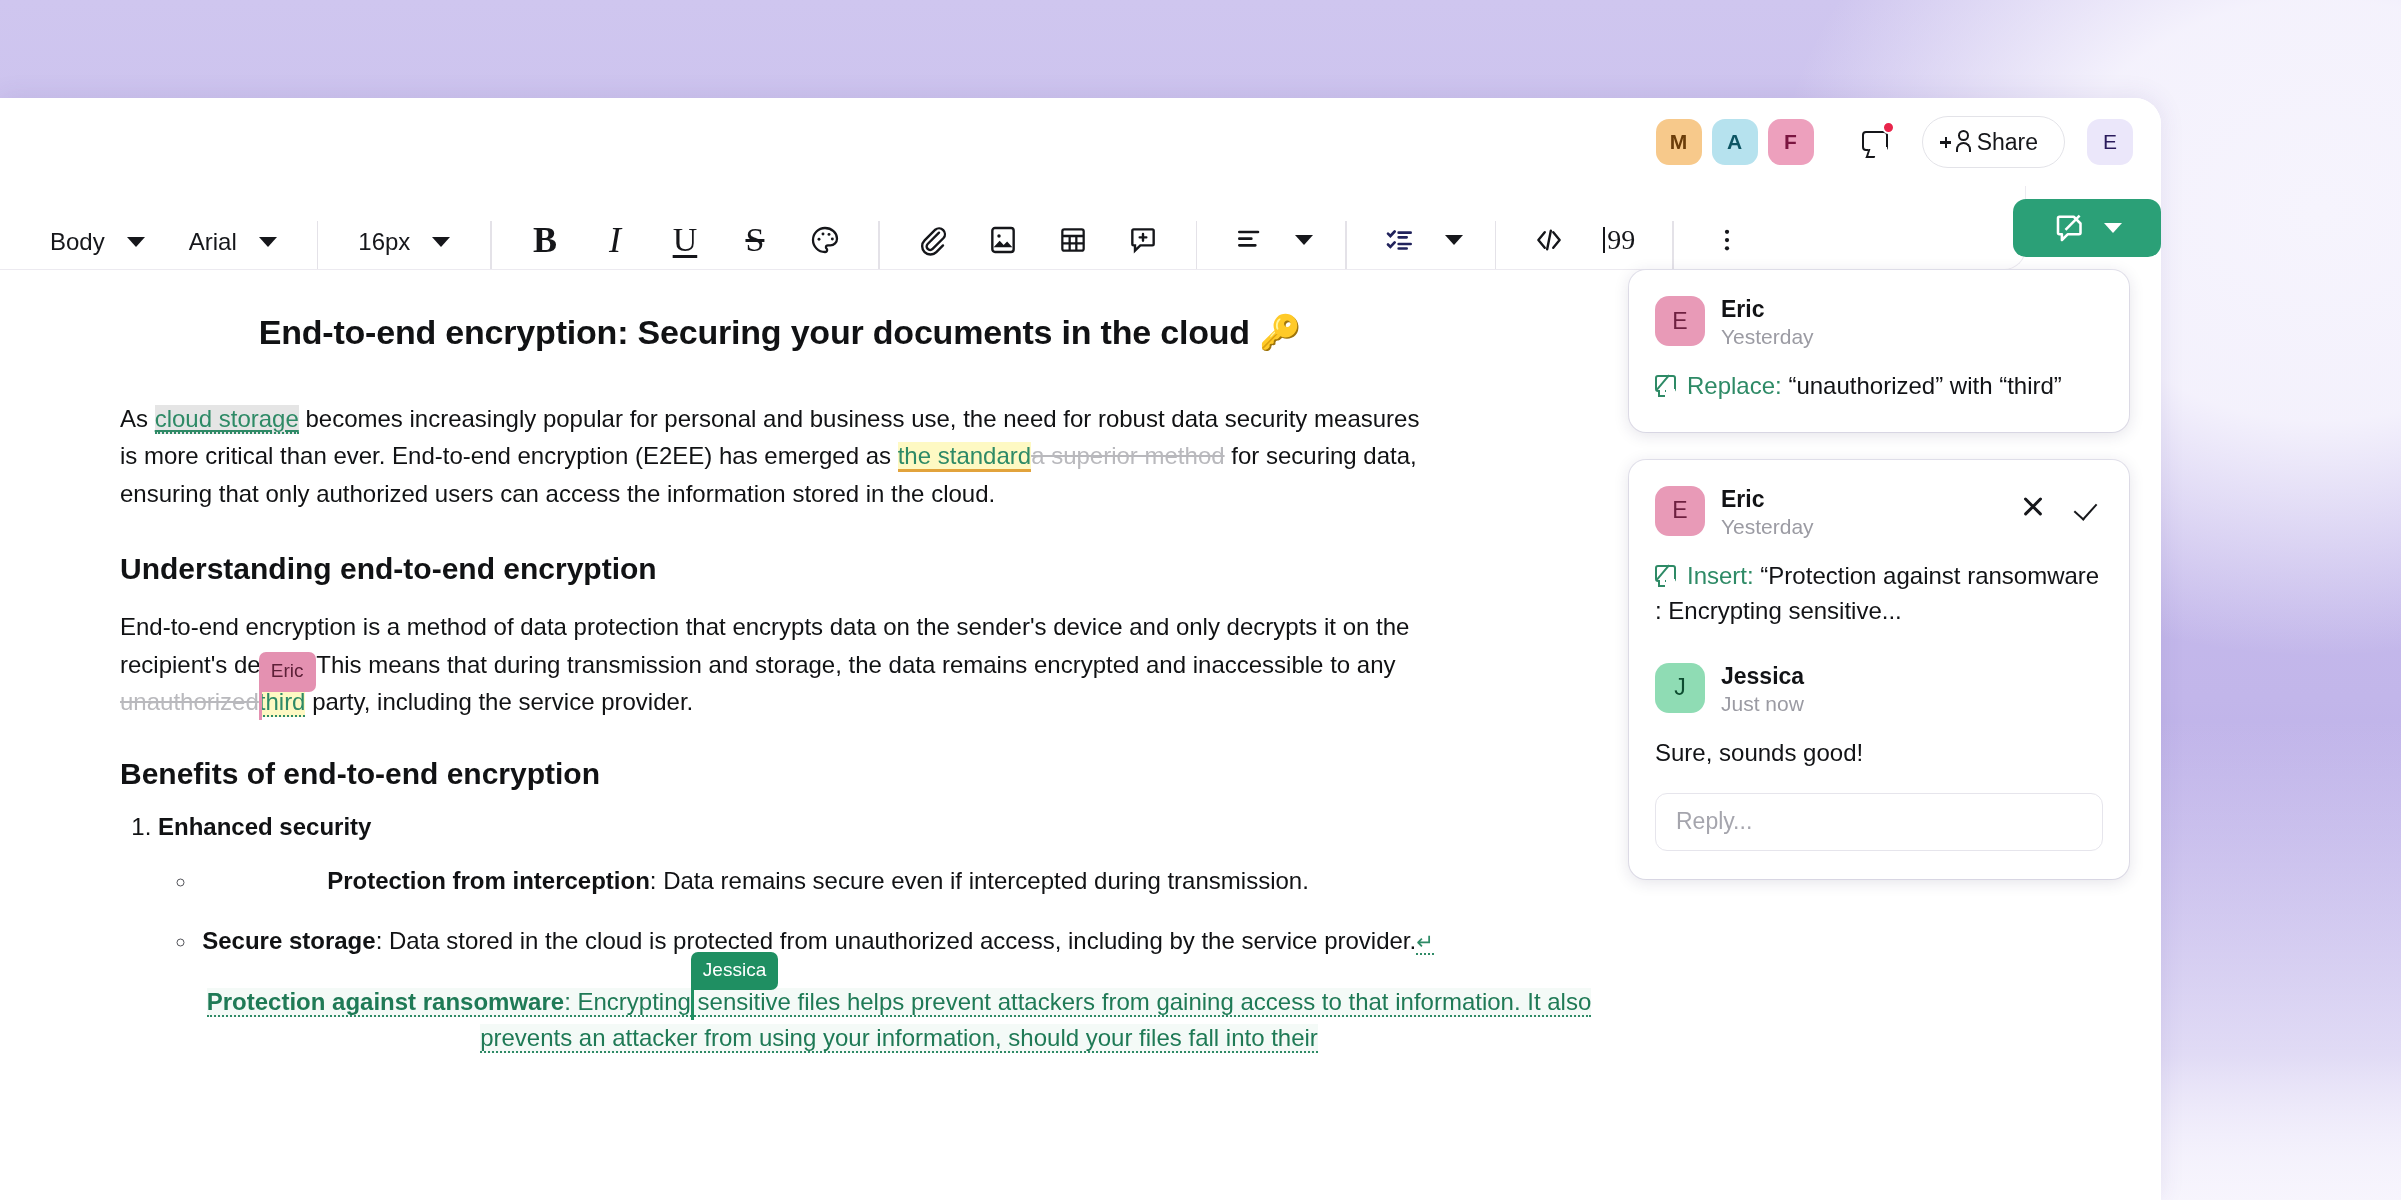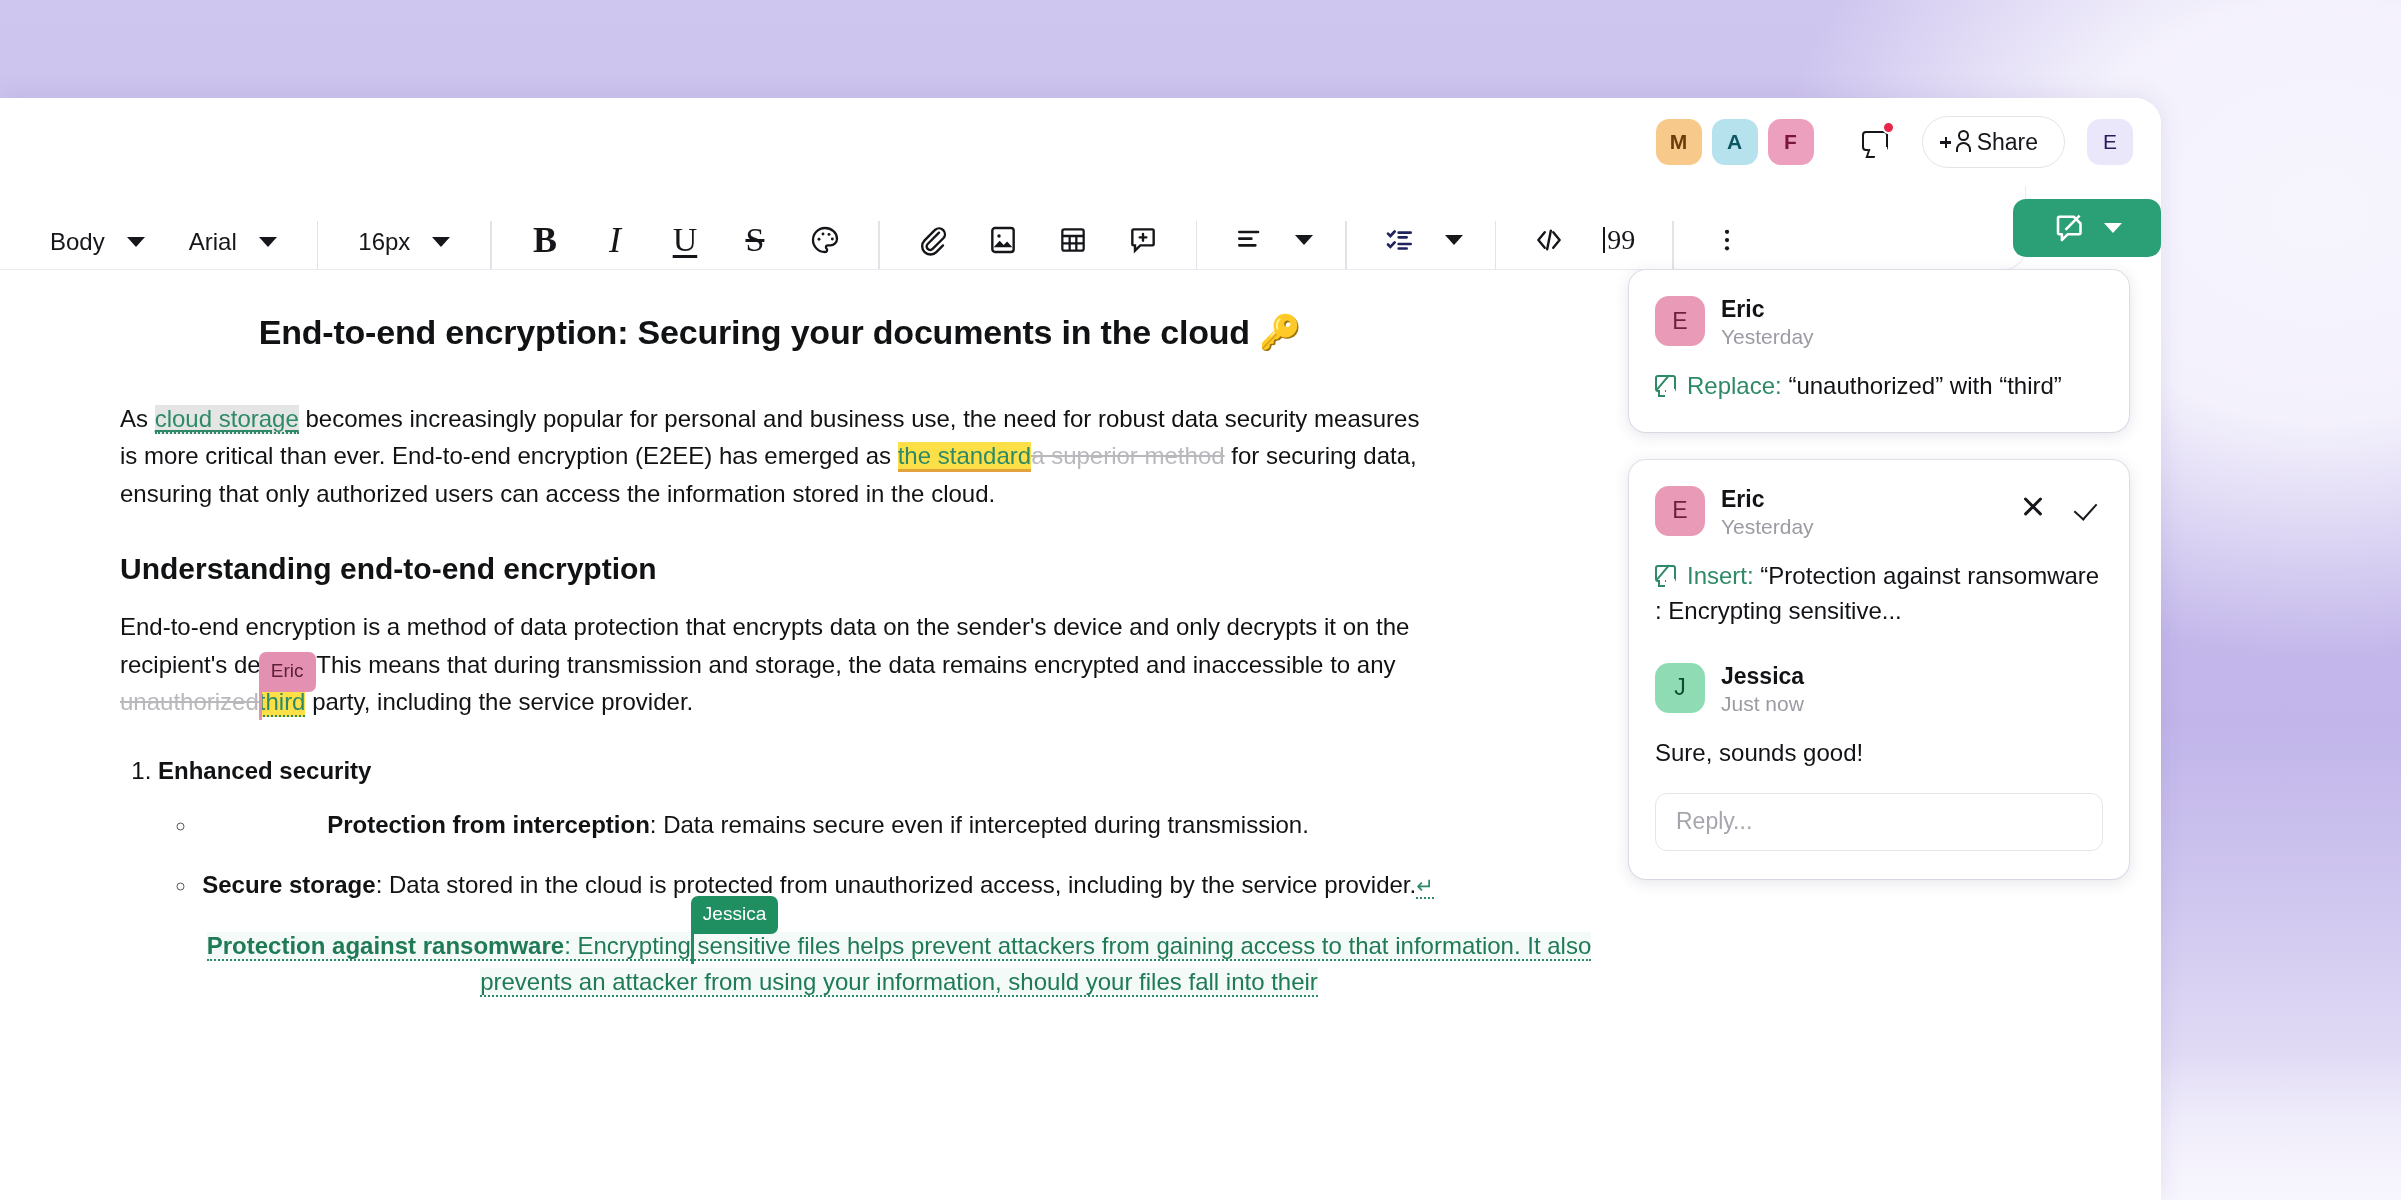--- a/index.html
+++ b/index.html
@@ -144,21 +144,21 @@
     width: 1320px; margin: 0 0 48px 0; letter-spacing: -0.2px;
   }
   .doc-h2 { font-size: 30px; font-weight: 700; margin: 0 0 22px 0; }
   .doc-p { font-size: 24px; line-height: 1.56; margin: 0 0 40px 0; width: 1300px; }
   .doc-p.tight { margin-bottom: 36px; }
 
   .link-sugg {
     color: #2e8a66; text-decoration: underline; text-underline-offset: 3px;
     background: #e5e5e5; border-bottom: 2px dotted #2e8a66;
   }
-  .ins { color:#2e8a66; border-bottom: 2px dotted #2e8a66; background:#fde047; }
+  .ins { color:#2e8a66; border-bottom: 2px dotted #2e8a66; background:#fef9c3; }
   .del { color:#b9b9bd; text-decoration: line-through; text-decoration-color:#b9b9bd; }
   .orange-mark { border-bottom: 3px solid #e2a33c; }
 
   
   .cursor-flag {
     position: relative; display:inline-block; width:0; vertical-align: baseline;
   }
   .caret-bar { position:absolute; width: 3px; height: 34px; top: -24px; }
   .flag-label {
     position:absolute; top: -58px; left: 0;
@@ -409,20 +409,21 @@
       <p class="doc-p">
         <span>As </span><span class="link-sugg">cloud storage</span><span> becomes increasingly popular for personal and business use, the need for robust data security measures is more critical than ever. End-to-end encryption (E2EE) has emerged as </span><span class="ins orange-mark">the standard</span><span class="del">a superior method</span><span> for securing data, ensuring that only authorized users can access the information stored in the cloud.</span>
       </p>
 
       <h2 class="doc-h2">Understanding end-to-end encryption</h2>
 
       <p class="doc-p tight">
         <span>End-to-end encryption is a method of data protection that encrypts data on the sender's device and only decrypts it on the recipient's device. This means that during transmission and storage, the data remains encrypted and inaccessible to any </span><span class="del">unauthorized</span><span class="cursor-flag flag-eric"><span class="caret-bar"></span><span class="flag-label">Eric</span></span><span class="ins">third</span><span> party, including the service provider.</span>
       </p>
 
+      <h2 class="doc-h2">Benefits of end-to-end encryption</h2>
 
       <ol class="doc-ol">
         <li>
           <span class="li-head">Enhanced security</span>
           <ul class="doc-ul">
             <li>
               <span class="b">Protection from interception</span><span>: Data remains secure even if intercepted during transmission.</span>
             </li>
             <li>
               <span class="b">Secure storage</span><span>: Data stored in the cloud is protected from unauthorized access, including by the service provider.</span><span class="para-mark">↵</span>

